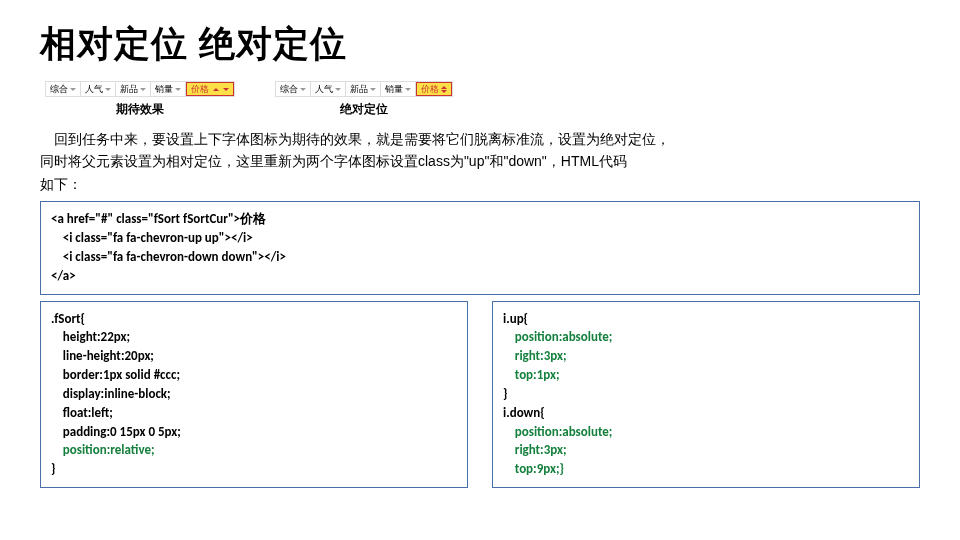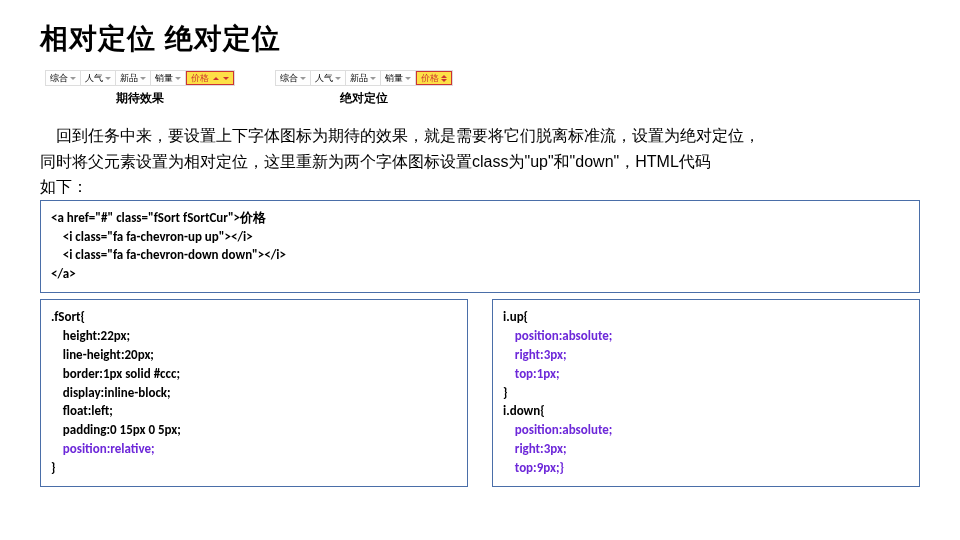--- a/index.html
+++ b/index.html
@@ -5,29 +5,29 @@
   * { box-sizing: border-box; margin: 0; padding: 0; }
   body {
     font-family: "Microsoft YaHei", Arial, sans-serif;
     background: #fff;
     width: 960px;
     height: 540px;
     padding: 20px 40px;
     color: #000;
   }
   .title {
-    font-size: 28px;
+    font-size: 36px;
     font-weight: bold;
     margin-bottom: 12px;
     letter-spacing: 1px;
   }
   .img-row {
     display: flex;
     gap: 40px;
-    margin-bottom: 16px;
+    margin-bottom: 10px;
     margin-left: 5px;
   }
   .img-block {
     display: flex;
     flex-direction: column;
     align-items: center;
     gap: 4px;
   }
   .tab-strip {
     display: flex;
@@ -53,41 +53,42 @@
     display: inline-block;
   }
   .tri-down {
     width: 0; height: 0; border-left: 3px solid transparent;
     border-right: 3px solid transparent; border-top: 3px solid #999;
     display: inline-block;
   }
   .tri-stack { display: inline-flex; flex-direction: column; gap: 1px; }
   .caption { font-size: 12px; font-weight: bold; }
   .paragraph {
-    font-size: 16px;
+    font-size: 14px;
     line-height: 1.6;
+    margin-bottom: 6px;
     text-indent: 1em;
   }
   .paragraph .noindent { text-indent: 0; display: block; }
   .code-box {
     border: 1px solid #4a6ea8;
     padding: 8px 10px;
     font-size: 13px;
     font-weight: bold;
     font-family: Calibri, Arial, sans-serif;
     margin-bottom: 6px;
     line-height: 1.45;
     white-space: pre;
   }
   .code-row {
     display: flex;
     gap: 24px;
   }
   .code-row .code-box { flex: 1; }
-  .red { color: #6d28d9; }
+  .red { color: #15803d; }
 </style>
 </head>
 <body>
 
 <h1 class="title">相对定位 绝对定位</h1>
 
 <div class="img-row">
   <div class="img-block">
     <div class="tab-strip">
       <span class="tab">

